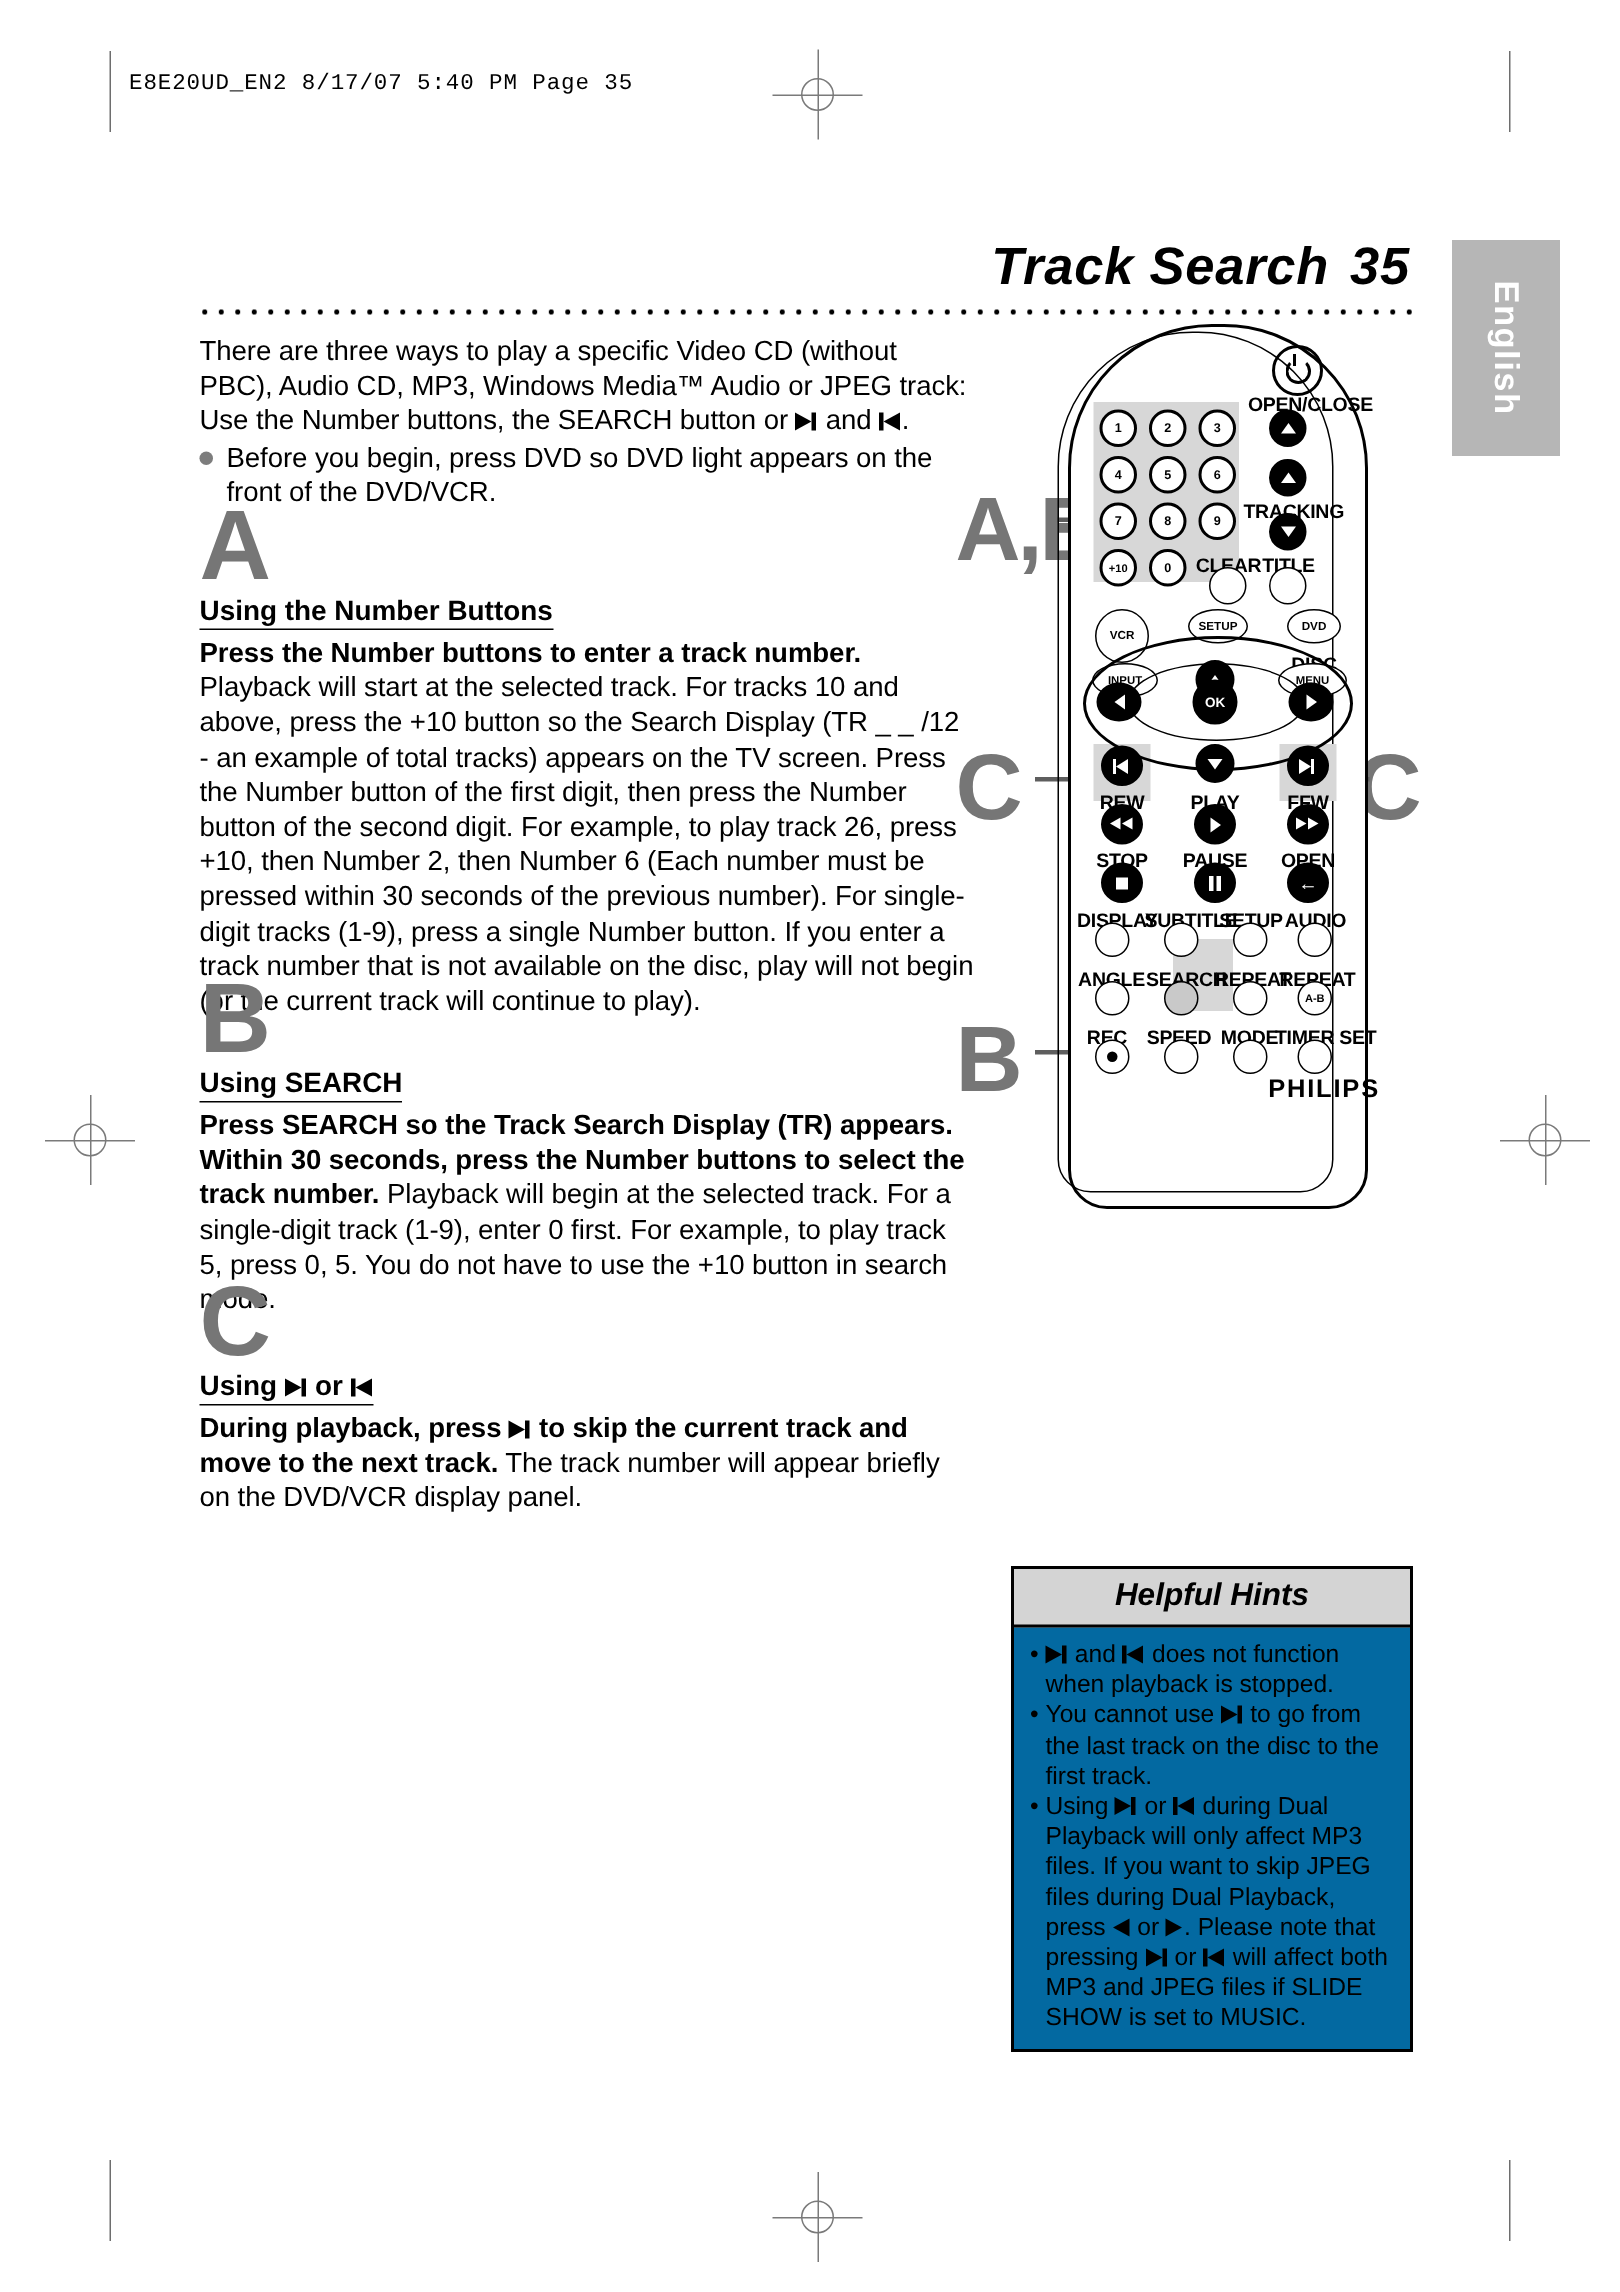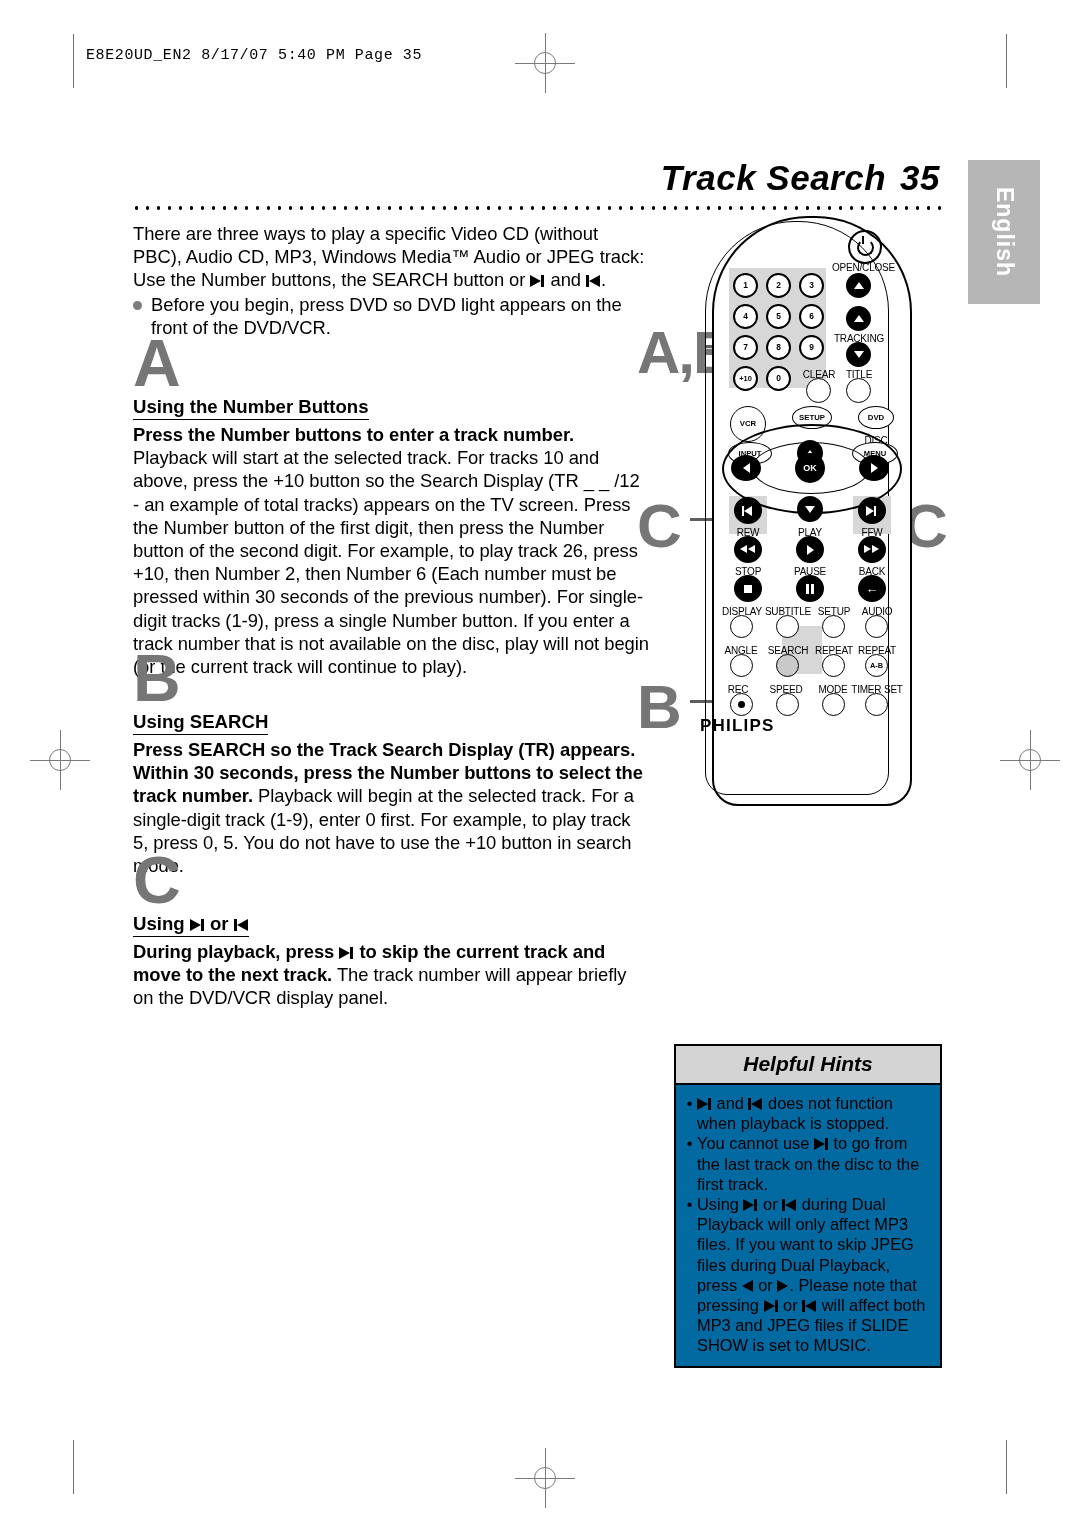--- a/index.html
+++ b/index.html
@@ -147,21 +147,21 @@
 
   .btn {
     position: absolute; border: 2.1px solid #000; border-radius: 50%;
     background: #fff; box-sizing: border-box;
     display: flex; align-items: center; justify-content: center;
     font-size: 8.4px; font-weight: bold; color: #000; line-height: 1;
   }
   .btn.solid { background: #000; color: #fff; border-color: #000; }
   .btn.thin { border-width: 1.6px; }
   .lbl {
-    position: absolute; font-size: 10px; font-weight: normal; text-align: center;
+    position: absolute; font-size: 13px; font-weight: bold; text-align: center;
     letter-spacing: -0.2px; white-space: nowrap; color: #000;
   }
 
   .tri-up, .tri-down, .tri-l, .tri-r { display:block; }
   .tri-up   { width:0;height:0;border-left:5px solid transparent;border-right:5px solid transparent;border-bottom:7px solid #fff; }
   .tri-down { width:0;height:0;border-left:5px solid transparent;border-right:5px solid transparent;border-top:7px solid #fff; }
   .tri-l    { width:0;height:0;border-top:5px solid transparent;border-bottom:5px solid transparent;border-right:7px solid #fff; }
   .tri-r    { width:0;height:0;border-top:5px solid transparent;border-bottom:5px solid transparent;border-left:7px solid #fff; }
 
   .mini-next { position:relative; width:13px; height:10px; }
@@ -185,21 +185,21 @@
   .navring {
     position:absolute; left: 22px; top: 208px; width: 176px; height: 86px;
     border: 2.3px solid #000; border-radius: 50%;
   }
   .navring2 {
     position:absolute; left: 52px; top: 226px; width: 116px; height: 50px;
     border: 1.8px solid #000; border-radius: 50%;
   }
 
   .philips {
-    position: absolute; left: 0; top: 500px; width: 220px; text-align: left;
+    position: absolute; left: 0; top: 500px; width: 220px; text-align: right;
     font-weight: bold; font-size: 17px; letter-spacing: 1.2px;
   }
 
   .pwr-ring {
     position:absolute; left: 148px; top: 14px; width: 30px; height: 30px;
     border: 2.2px solid #000; border-radius: 50% 50% 50% 50%;
     display:flex;align-items:center;justify-content:center;
   }
   .pwr-glyph { position:relative; width:13px;height:13px;
     border:2.2px solid #000;border-radius:50%; border-top-color:transparent; }
@@ -384,21 +384,21 @@
     </div>
   <div class="btn solid" style="left:96px; top:320px; width:28px;height:27px;">
       <span class="tri-r"></span>
     </div>
   <div class="btn solid" style="left:158px;top:320px; width:28px;height:27px;">
       <span class="mini-ffw"></span>
     </div>
 
   <div class="lbl" style="left:22px; top:350px; width:52px;">STOP</div>
   <div class="lbl" style="left:84px; top:350px; width:52px;">PAUSE</div>
-  <div class="lbl" style="left:146px;top:350px; width:52px;">BACK</div>
+  <div class="lbl" style="left:146px;top:350px; width:52px;">OPEN</div>
 
   <div class="btn solid" style="left:34px; top:359px; width:28px;height:27px;">
       <span class="sq"></span>
     </div>
   <div class="btn solid" style="left:96px; top:359px; width:28px;height:27px;">
       <span class="pause"></span>
     </div>
   <div class="btn solid" style="left:158px;top:359px; width:28px;height:27px; font-size:13px;">←</div>
 
   <div class="lbl" style="left:18px; top:390px; width:48px;">DISPLAY</div>

